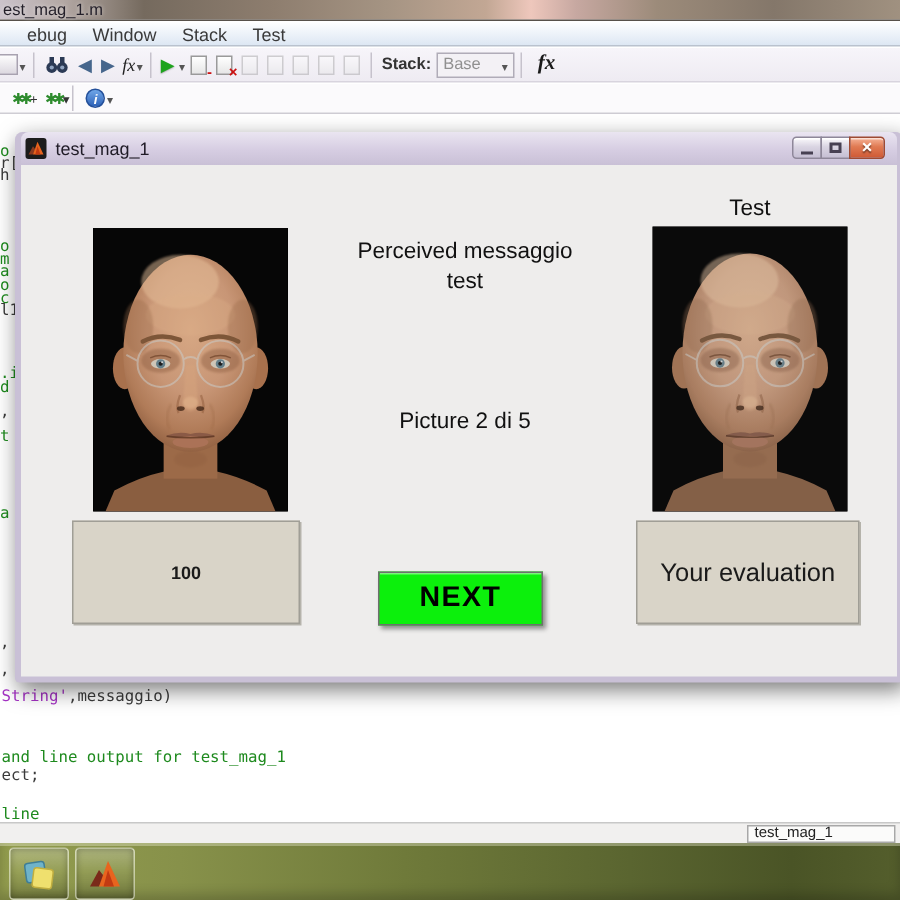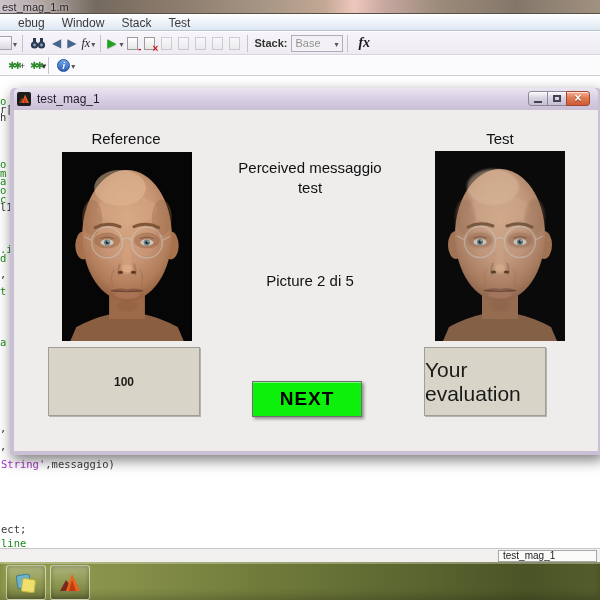--- a/index.html
+++ b/index.html
@@ -103,21 +103,21 @@
 
 .img-label{position:absolute;font-size:15px;color:#111;text-align:center;width:160px}
 .face-box{position:absolute;width:130px;background:#000;line-height:0}
 .heading{position:absolute;left:211px;top:48px;width:170px;text-align:center;
  font-size:15px;color:#111;line-height:20px}
 .counter{position:absolute;left:211px;top:162px;width:170px;text-align:center;
  font-size:15px;color:#111}
 .panel{position:absolute;background:#d9d4c8;border:1px solid #a09e96;
  box-shadow:1px 1px 0 #b5b3ab;display:flex;align-items:center;justify-content:center;color:#1a1a1a}
 .panel.ref{left:34px;top:237px;width:152px;height:69px;font-size:12px;font-weight:bold}
-.panel.eval{left:410px;top:237px;width:122px;height:69px;font-size:21px}
+.panel.eval{left:410px;top:237px;width:149px;height:69px;font-size:17px}
 .nextbtn{position:absolute;left:238px;top:271px;width:110px;height:36px;background:#0cf00c;
  border:1px solid #6f6f6f;box-shadow:2px 2px 3px rgba(0,0,0,.4), inset 0 1px 0 rgba(255,255,255,.45);
  display:flex;align-items:center;justify-content:center;font-size:19px;font-weight:bold;
  letter-spacing:1px;color:#000}
 .hidden-defs{position:absolute;width:0;height:0;overflow:hidden}
 </style>
 </head>
 <body>
 
 <div id="screen">
@@ -255,21 +255,22 @@
         <span class="lf d" style="top: 125px;">l1</span>
         <span class="lf g" style="top: 167px;">.i</span>
         <span class="lf g" style="top: 176px;">d</span>
         <span class="lf d" style="top: 192px;">,</span>
         <span class="lf g" style="top: 209px;">t</span>
         <span class="lf g" style="top: 260px;">a</span>
         <span class="lf d" style="top: 346px;">,</span>
         <span class="lf d" style="top: 364px;">,</span>
       </div>
     <div class="codeline" style="top:381px"><span class="c-purple">String'</span><span class="c-black">,messaggio)</span></div>
-    <div class="codeline c-black" style="top:446px">ect;</div>
+    <div class="codeline c-green" style="top:422px">and line output for test_mag_1</div>
+    <div class="codeline c-black" style="top:434px">ect;</div>
     <div class="codeline c-green" style="top:460px">line</div>
   </div>
 
   <div class="statusbar">
     <div class="statuscell">test_mag_1</div>
   </div>
 
   <div class="taskbar">
     <div class="tbbtn" style="left:6px">
       <svg width="24" height="24" viewBox="0 0 24 24">
@@ -302,21 +303,20 @@
           </span>
         <span class="wb">
             <span class="glyph-max"></span>
           </span>
         <span class="wb close">
             <span class="glyph-close">×</span>
           </span>
       </span>
     </div>
     <div class="dcontent">
-      <div class="img-label" style="left:32px;top:20px">Reference</div>
       <div class="img-label" style="left:406px;top:20px">Test</div>
 
       <div class="face-box" style="left:48px;top:42px;height:189px">
         <svg width="130" height="189" viewBox="0 0 130 190">
             <use href="#face-art"></use>
           </svg>
       </div>
       <div class="face-box" style="left:421px;top:41px;height:190px;filter:saturate(.85) contrast(.97) blur(.2px)">
         <svg width="130" height="190" viewBox="0 0 130 190">
             <use href="#face-art"></use>

